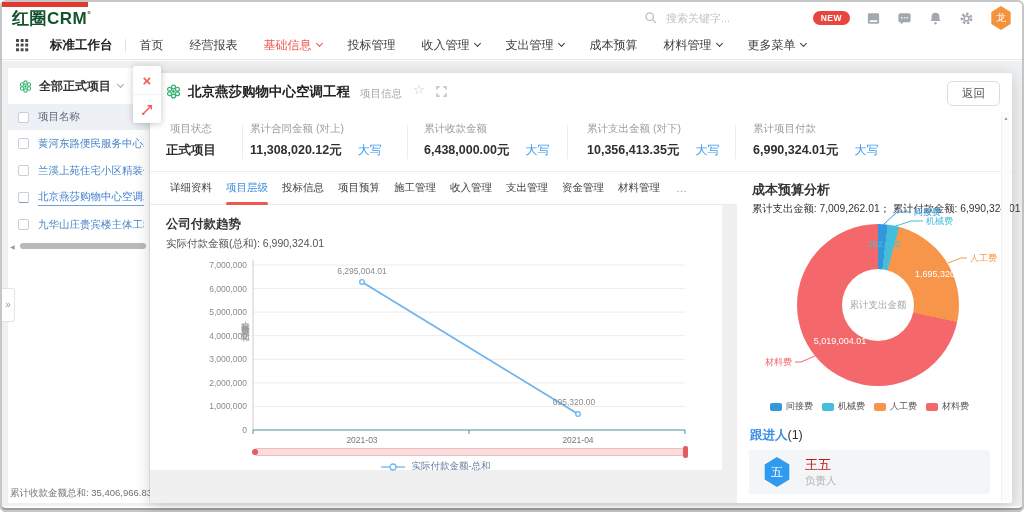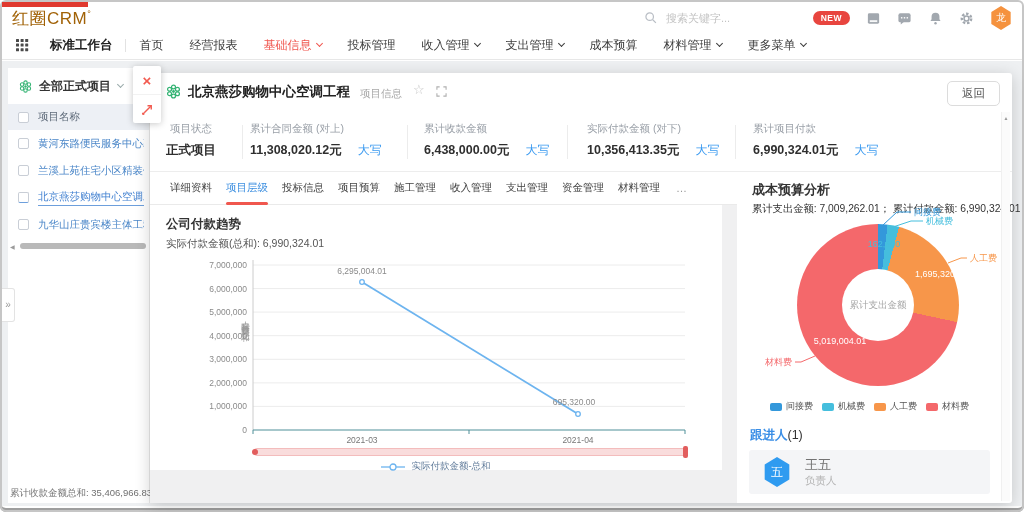--- a/index.html
+++ b/index.html
@@ -7,21 +7,21 @@
   .frame{position:relative;width:1024px;height:512px;overflow:hidden;background:#fff;
     font-family:"Liberation Sans","DejaVu Sans",sans-serif;border-radius:6px;
     box-shadow:inset 0 0 0 2px #c6c6c6, inset 0 -4px 0 #9e9e9e;}
   .abs{position:absolute;}
 
   
   .red-strip{left:2px;top:2px;width:86px;height:5px;background:#e0392f;}
 
   
   .topbar{left:2px;top:4px;width:1020px;height:27px;}
-  .logo{left:10px;top:3px;font-size:17px;font-weight:normal;color:#a16207;letter-spacing:.5px;}
+  .logo{left:10px;top:3px;font-size:17px;font-weight:bold;color:#14532d;letter-spacing:.5px;}
   .logo sup{font-size:9px;}
   .search{left:642px;top:4px;width:190px;height:20px;display:flex;align-items:center;gap:6px;}
   .search input{border:none;outline:none;font-size:11px;color:#888;width:150px;background:transparent;}
   .search input::placeholder{color:#c3c3c3;}
   .top-icons{right:10px;top:3px;height:22px;display:flex;align-items:center;gap:16px;}
   .new-badge{background:#e8453f;color:#fff;font-size:8.5px;font-weight:bold;padding:2px 8px;border-radius:8px;letter-spacing:.5px;}
   .hex{clip-path:polygon(50% 0,94% 25%,94% 75%,50% 100%,6% 75%,6% 25%);display:flex;align-items:center;justify-content:center;color:#fff;}
   .avatar{width:22px;height:24px;background:#f5923e;font-size:10px;}
 
   
@@ -101,21 +101,21 @@
   .pie-val-white{fill:#fff;font-size:9px;}
   .pie-legend{position:absolute;left:0;top:228px;width:265px;display:flex;justify-content:center;gap:9px;align-items:center;}
   .pl-item{display:flex;align-items:center;gap:4px;}
   .pie-chip{width:12px;height:8px;border-radius:2px;display:inline-block;}
   .pl-item b{font-size:9px;color:#555;font-weight:normal;}
   .f-head{position:absolute;left:13px;top:255px;font-size:12.5px;}
   .f-title{color:#3a8ee6;font-weight:bold;}
   .f-count{color:#333;}
   .f-card{position:absolute;left:12px;top:278px;width:241px;height:44px;background:#f4f5f7;border-radius:3px;}
   .f-avatar{position:absolute;left:14px;top:7px;width:28px;height:30px;background:#2f9bf0;font-size:12px;}
-  .f-name{position:absolute;left:56px;top:6px;font-size:13px;color:#737373;}
+  .f-name{position:absolute;left:56px;top:6px;font-size:13px;color:#b91c1c;}
   .f-role{position:absolute;left:56px;top:24px;font-size:10.5px;color:#b3b3b3;}
 
   .ov-scrollbar{position:absolute;right:2px;top:39px;width:9px;height:389px;background:#fbfbfb;border-left:1px solid #f0f0f0;}
   .ov-scrollbar .up{display:block;text-align:center;font-size:5px;color:#999;padding-top:3px;}
   .ov-scrollbar .thumb{margin:4px auto 0;width:5px;height:48px;background:#cfcfcf;border-radius:3px;}
 
   .float-tools{left:133px;top:66px;width:28px;height:57px;background:#fff;border-radius:2px;box-shadow:0 1px 7px rgba(0,0,0,.22);z-index:30;display:flex;flex-direction:column;}
   .ft-btn{flex:1;display:flex;align-items:center;justify-content:center;cursor:pointer;}
   .ft-btn.x{color:#f25b50;font-size:15px;font-weight:bold;border-bottom:1px solid #f2f2f2;}
 </style>
@@ -284,21 +284,21 @@
       <span class="stat-div" style="left:257px;"></span>
       <div class="stat" style="left:274px;">
         <div class="lb">累计收款金额</div>
         <div class="vrow">
             <span class="vl">6,438,000.00元</span>
             <span class="caps">大写</span>
           </div>
       </div>
       <span class="stat-div" style="left:417px;"></span>
       <div class="stat" style="left:437px;">
-        <div class="lb">实际付款金额 (对下)</div>
+        <div class="lb">累计支出金额 (对下)</div>
         <div class="vrow">
             <span class="vl">10,356,413.35元</span>
             <span class="caps">大写</span>
           </div>
       </div>
       <span class="stat-div" style="left:585px;"></span>
       <div class="stat" style="left:603px;">
         <div class="lb">累计项目付款</div>
         <div class="vrow">
             <span class="vl">6,990,324.01元</span>

